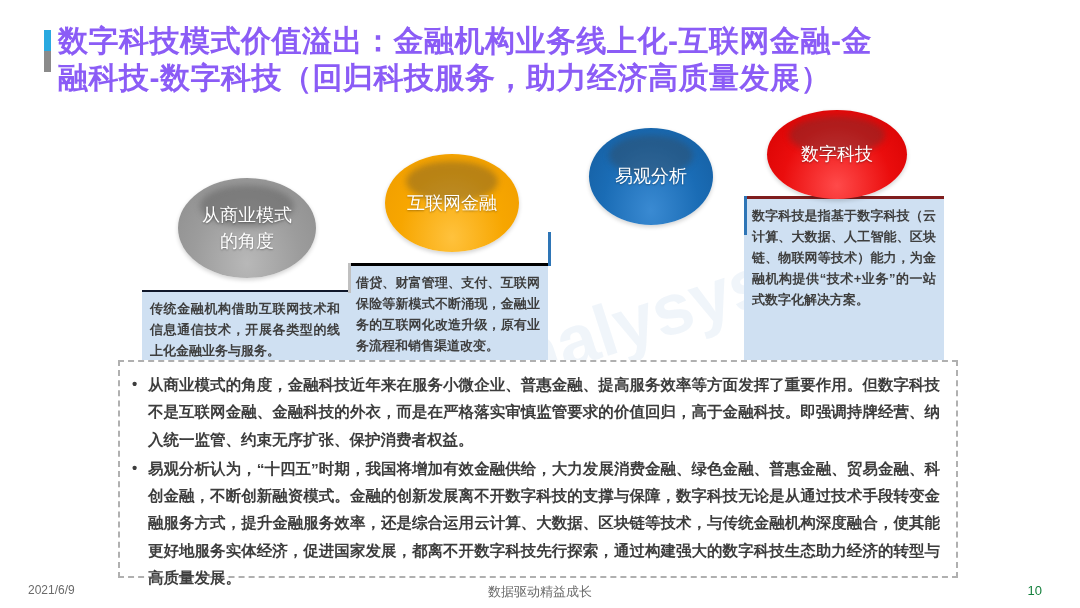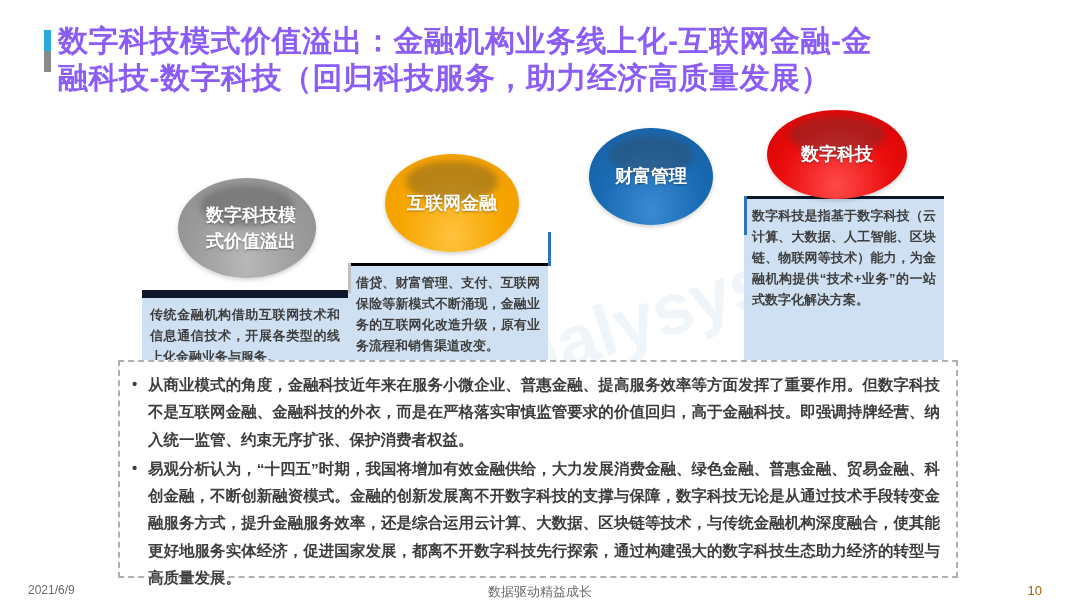--- a/index.html
+++ b/index.html
@@ -31,40 +31,40 @@
     font-size:72px; font-weight:700; color:rgba(110,160,210,0.10);
     transform:rotate(-18deg); white-space:nowrap; pointer-events:none;
   }
 
   
   .step {
     position:absolute; background:#cfe0f2; z-index:1;
     font-size:13px; line-height:1.62; font-weight:600; color:#3e3e3e;
     padding:6px 8px; text-align:justify;
   }
-  .step-1 { left:142px; top:290px; width:206px; height:70px; border-top:8px solid #0f172a; }
+  .step-1 { left:142px; top:290px; width:206px; height:70px; border-top:2px solid #0f172a; }
   .step-2 { left:348px; top:263px; width:200px; height:97px; border-top:3px solid #000000; }
   .step-3 { left:548px; top:232px; width:196px; height:128px; border-top:3px solid #2e75b6; }
-  .step-4 { left:744px; top:196px; width:200px; height:164px; border-top:3px solid #0f172a; }
+  .step-4 { left:744px; top:196px; width:200px; height:164px; border-top:3px solid #7f1d1d; }
   .riser { position:absolute; width:3px; z-index:2; }
   .riser-2 { left:348px; top:263px; height:30px; background:#c0c0c0; }
   .riser-3 { left:548px; top:232px; height:34px; background:#2e75b6; }
   .riser-4 { left:744px; top:196px; height:39px; background:#2e75b6; }
 
   .bubble {
     position:absolute; z-index:3; border-radius:50%;
     display:flex; align-items:center; justify-content:center; text-align:center;
   }
   .bubble::before {           
     content:""; position:absolute; left:16%; top:7%; width:68%; height:42%;
     border-radius:50%; background:rgba(60,60,60,0.33); filter:blur(3px);
   }
   .bubble-label {
-    position:relative; color:#ffffff; font-weight:700; font-size:18px;
-    line-height:1.45; text-shadow:0 1px 2px rgba(0,0,0,0.35);text-align:right;
+    position:relative; color:#ffffff; font-weight:400; font-size:18px;
+    line-height:1.45; text-shadow:0 1px 2px rgba(0,0,0,0.35);
   }
   .bubble-1 { left:178px; top:178px; width:138px; height:100px;
     background:radial-gradient(ellipse at 50% 85%, #b8b8b8 0%, #9c9c9c 55%, #8d8d8d 100%);
     box-shadow:0 2px 4px rgba(0,0,0,0.18); }
   .bubble-1 .bubble-label { width:98px; }
   .bubble-2 { left:385px; top:154px; width:134px; height:98px;
     background:radial-gradient(ellipse at 50% 85%, #ffc23d 0%, #f7a600 55%, #ef9c00 100%);
     box-shadow:0 2px 4px rgba(0,0,0,0.18); }
   .bubble-3 { left:589px; top:128px; width:124px; height:97px;
     background:radial-gradient(ellipse at 50% 85%, #3a8ad2 0%, #1a6cb5 55%, #155d9f 100%);
@@ -85,48 +85,48 @@
     line-height:1.76; text-align:left;
   }
   .bullet-text {
     font-size:15.5px; line-height:1.76; font-weight:600; color:#3d3d3d;
     text-align:justify;
   }
 
   
   .footer-date { position:absolute; left:28px; top:583px; font-size:12px; color:#6a6a6a; }
   .footer-tagline { position:absolute; left:0; right:0; top:583px; text-align:center; font-size:13px; color:#6a6a6a; }
-  .footer-page { position:absolute; right:38px; top:583px; font-size:13px; color:#a16207; }
+  .footer-page { position:absolute; right:38px; top:583px; font-size:13px; color:#15803d; }
 </style>
 </head>
 <body>
 
 <div class="slide">
 
   <div class="watermark">易观analysys</div>
 
   <div class="accent-bar"></div>
   <h1 class="page-title">数字科技模式价值溢出：金融机构业务线上化-互联网金融-金融科技-数字科技（回归科技服务，助力经济高质量发展）</h1>
 
   <div class="step step-1">传统金融机构借助互联网技术和信息通信技术，开展各类型的线上化金融业务与服务。</div>
   <div class="step step-2">借贷、财富管理、支付、互联网保险等新模式不断涌现，金融业务的互联网化改造升级，原有业务流程和销售渠道改变。</div>
   <div class="step step-4">数字科技是指基于数字科技（云计算、大数据、人工智能、区块链、物联网等技术）能力，为金融机构提供“技术+业务”的一站式数字化解决方案。</div>
 
   <div class="riser riser-2"></div>
   <div class="riser riser-3"></div>
   <div class="riser riser-4"></div>
 
   <div class="bubble bubble-1">
-    <div class="bubble-label">数字科技模式价值溢出</div>
+    <div class="bubble-label">从商业模式的角度</div>
   </div>
   <div class="bubble bubble-2">
     <div class="bubble-label nowrap">互联网金融</div>
   </div>
   <div class="bubble bubble-3">
-    <div class="bubble-label nowrap">财富管理</div>
+    <div class="bubble-label nowrap">易观分析</div>
   </div>
   <div class="bubble bubble-4">
     <div class="bubble-label nowrap">数字科技</div>
   </div>
 
   <div class="analysis-box">
     <div class="bullet-item">
       <span class="bullet-dot">•</span>
       <p class="bullet-text">从商业模式的角度，金融科技近年来在服务小微企业、普惠金融、提高服务效率等方面发挥了重要作用。但数字科技不是互联网金融、金融科技的外衣，而是在严格落实审慎监管要求的价值回归，高于金融科技。即强调持牌经营、纳入统一监管、约束无序扩张、保护消费者权益。</p>
     </div>

